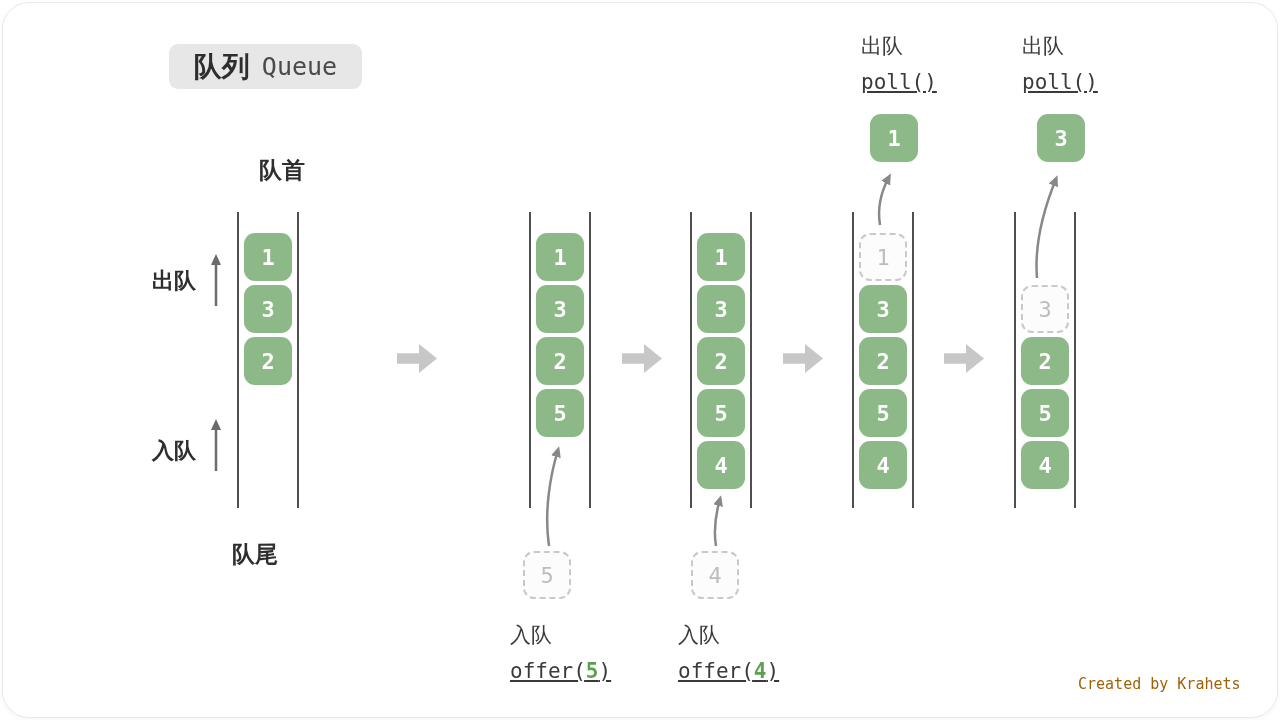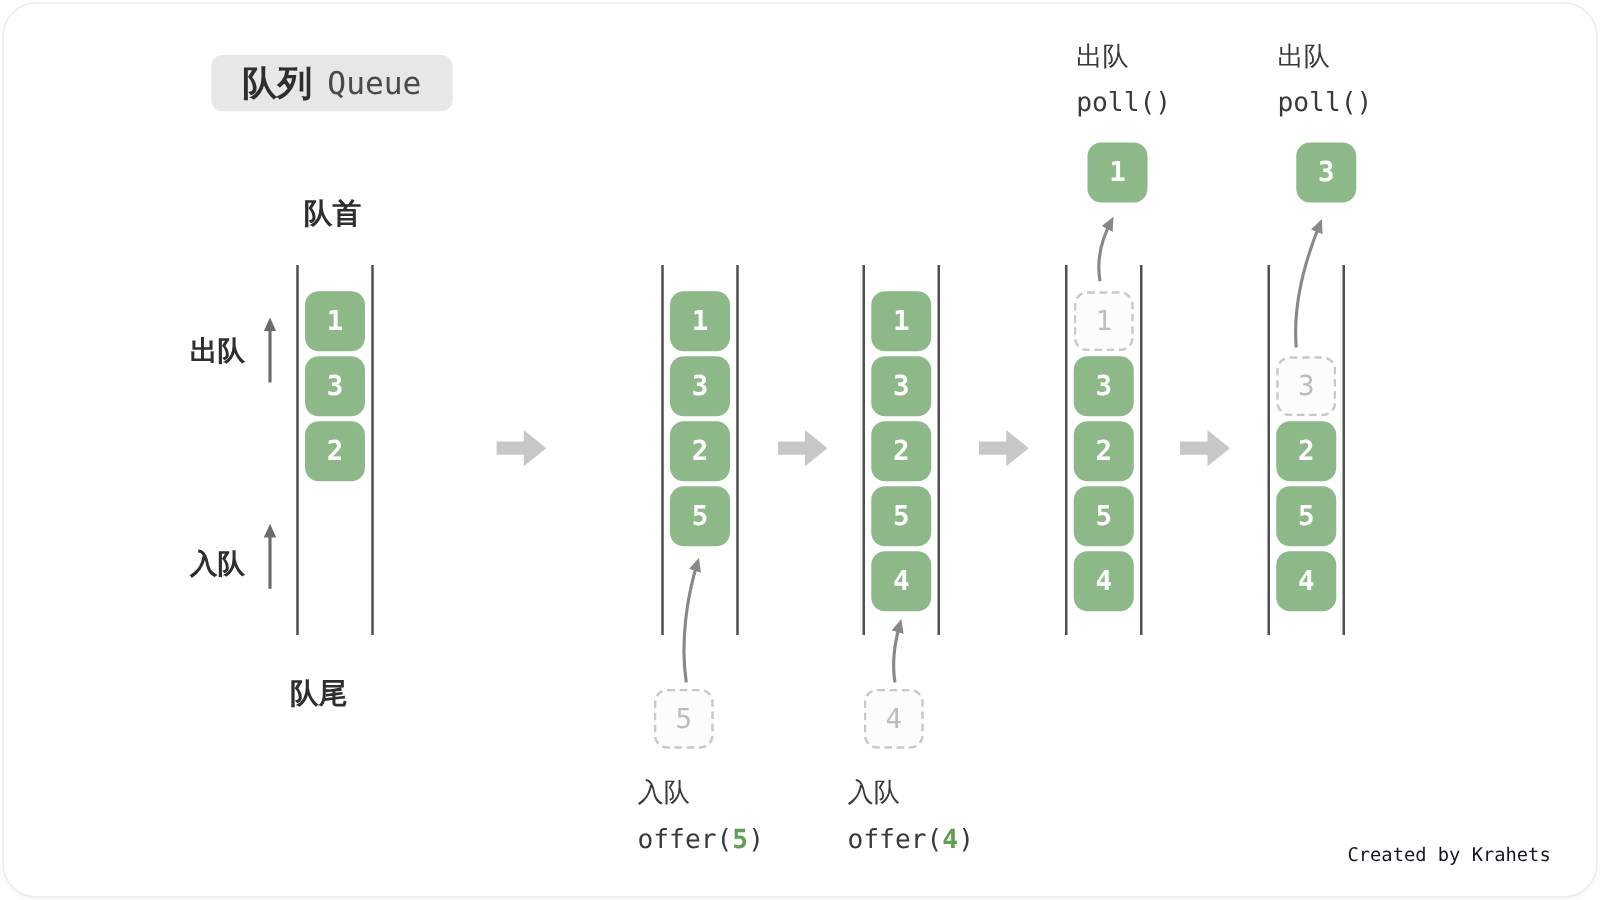--- a/index.html
+++ b/index.html
@@ -15,21 +15,21 @@
   
   .badge{
     position:absolute;left:169px;top:44px;width:193px;height:45px;
     background:#e7e7e7;border-radius:9px;
     display:flex;align-items:center;justify-content:center;gap:12px;
   }
   .badge-zh{font-size:28px;font-weight:700;color:#2e2e2e;}
   .badge-en{font-family:"DejaVu Sans Mono",monospace;font-size:25px;color:#4a4a4a;}
   
   .endlab{position:absolute;font-size:23px;font-weight:700;color:#2e2e2e;}
-  .lab-front{left:243px;top:155px;}
+  .lab-front{left:259px;top:155px;}
   .lab-rear{left:232px;top:539px;}
   .sidelab{position:absolute;font-size:22px;font-weight:700;color:#2e2e2e;}
   .lab-deq{left:152px;top:266px;}
   .lab-enq{left:152px;top:436px;}
   
   .wall{position:absolute;top:212px;width:2px;height:296px;background:#4f4f4f;}
   .w1l{left:237px;}.w1r{left:297px;}
   .w2l{left:529px;}.w2r{left:589px;}
   .w3l{left:690px;}.w3r{left:750px;}
   .w4l{left:852px;}.w4r{left:912px;}
@@ -47,42 +47,42 @@
   }
   .c1{left:244px;}.c2{left:536px;}.c3{left:697px;}.c4{left:859px;}.c5{left:1021px;}
   .r1{top:233px;}.r2{top:285px;}.r3{top:337px;}.r4{top:389px;}.r5{top:441px;}
   .stage2{left:523px;top:551px;}
   .stage3{left:691px;top:551px;}
   .pol4{left:870px;top:114px;}
   .pol5{left:1037px;top:114px;}
   
   .oplab{position:absolute;color:#3a3a3a;font-size:21px;line-height:36px;}
   .oplab .zh{font-weight:500;}
-  .oplab .code{font-family:"DejaVu Sans Mono",monospace;color:#3a3a3a;}
+  .oplab .code{font-family:"DejaVu Sans Mono",monospace;color:#3a3a3a;text-decoration:underline;}
   .oplab .arg{color:#5da04f;font-weight:700;}
   .op-top4{left:861px;top:28px;}
   .op-top5{left:1022px;top:28px;}
   .op-bot2{left:510px;top:617px;}
   .op-bot3{left:678px;top:617px;}
   
   .barrow{
     position:absolute;width:40px;height:29px;background:#c7c7c7;
     -webkit-clip-path:polygon(0 32%,55% 32%,55% 0,100% 50%,55% 100%,55% 68%,0 68%);
     clip-path:polygon(0 32%,55% 32%,55% 0,100% 50%,55% 100%,55% 68%,0 68%);
   }
   .ba1{left:397px;top:344px;}
   .ba2{left:622px;top:344px;}
   .ba3{left:783px;top:344px;}
   .ba4{left:944px;top:344px;}
   
   .arrows{position:absolute;left:0;top:0;width:1280px;height:720px;pointer-events:none;}
   
   .watermark{
     position:absolute;left:1078px;top:675px;
-    font-family:"DejaVu Sans Mono",monospace;font-size:15px;color:#0f172a;
+    font-family:"DejaVu Sans Mono",monospace;font-size:15px;color:#a16207;
   }
 </style>
 </head>
 <body>
 
 <div class="stage">
   <div class="card"></div>
 
   <div class="badge">
     <span class="badge-zh">队列</span>

